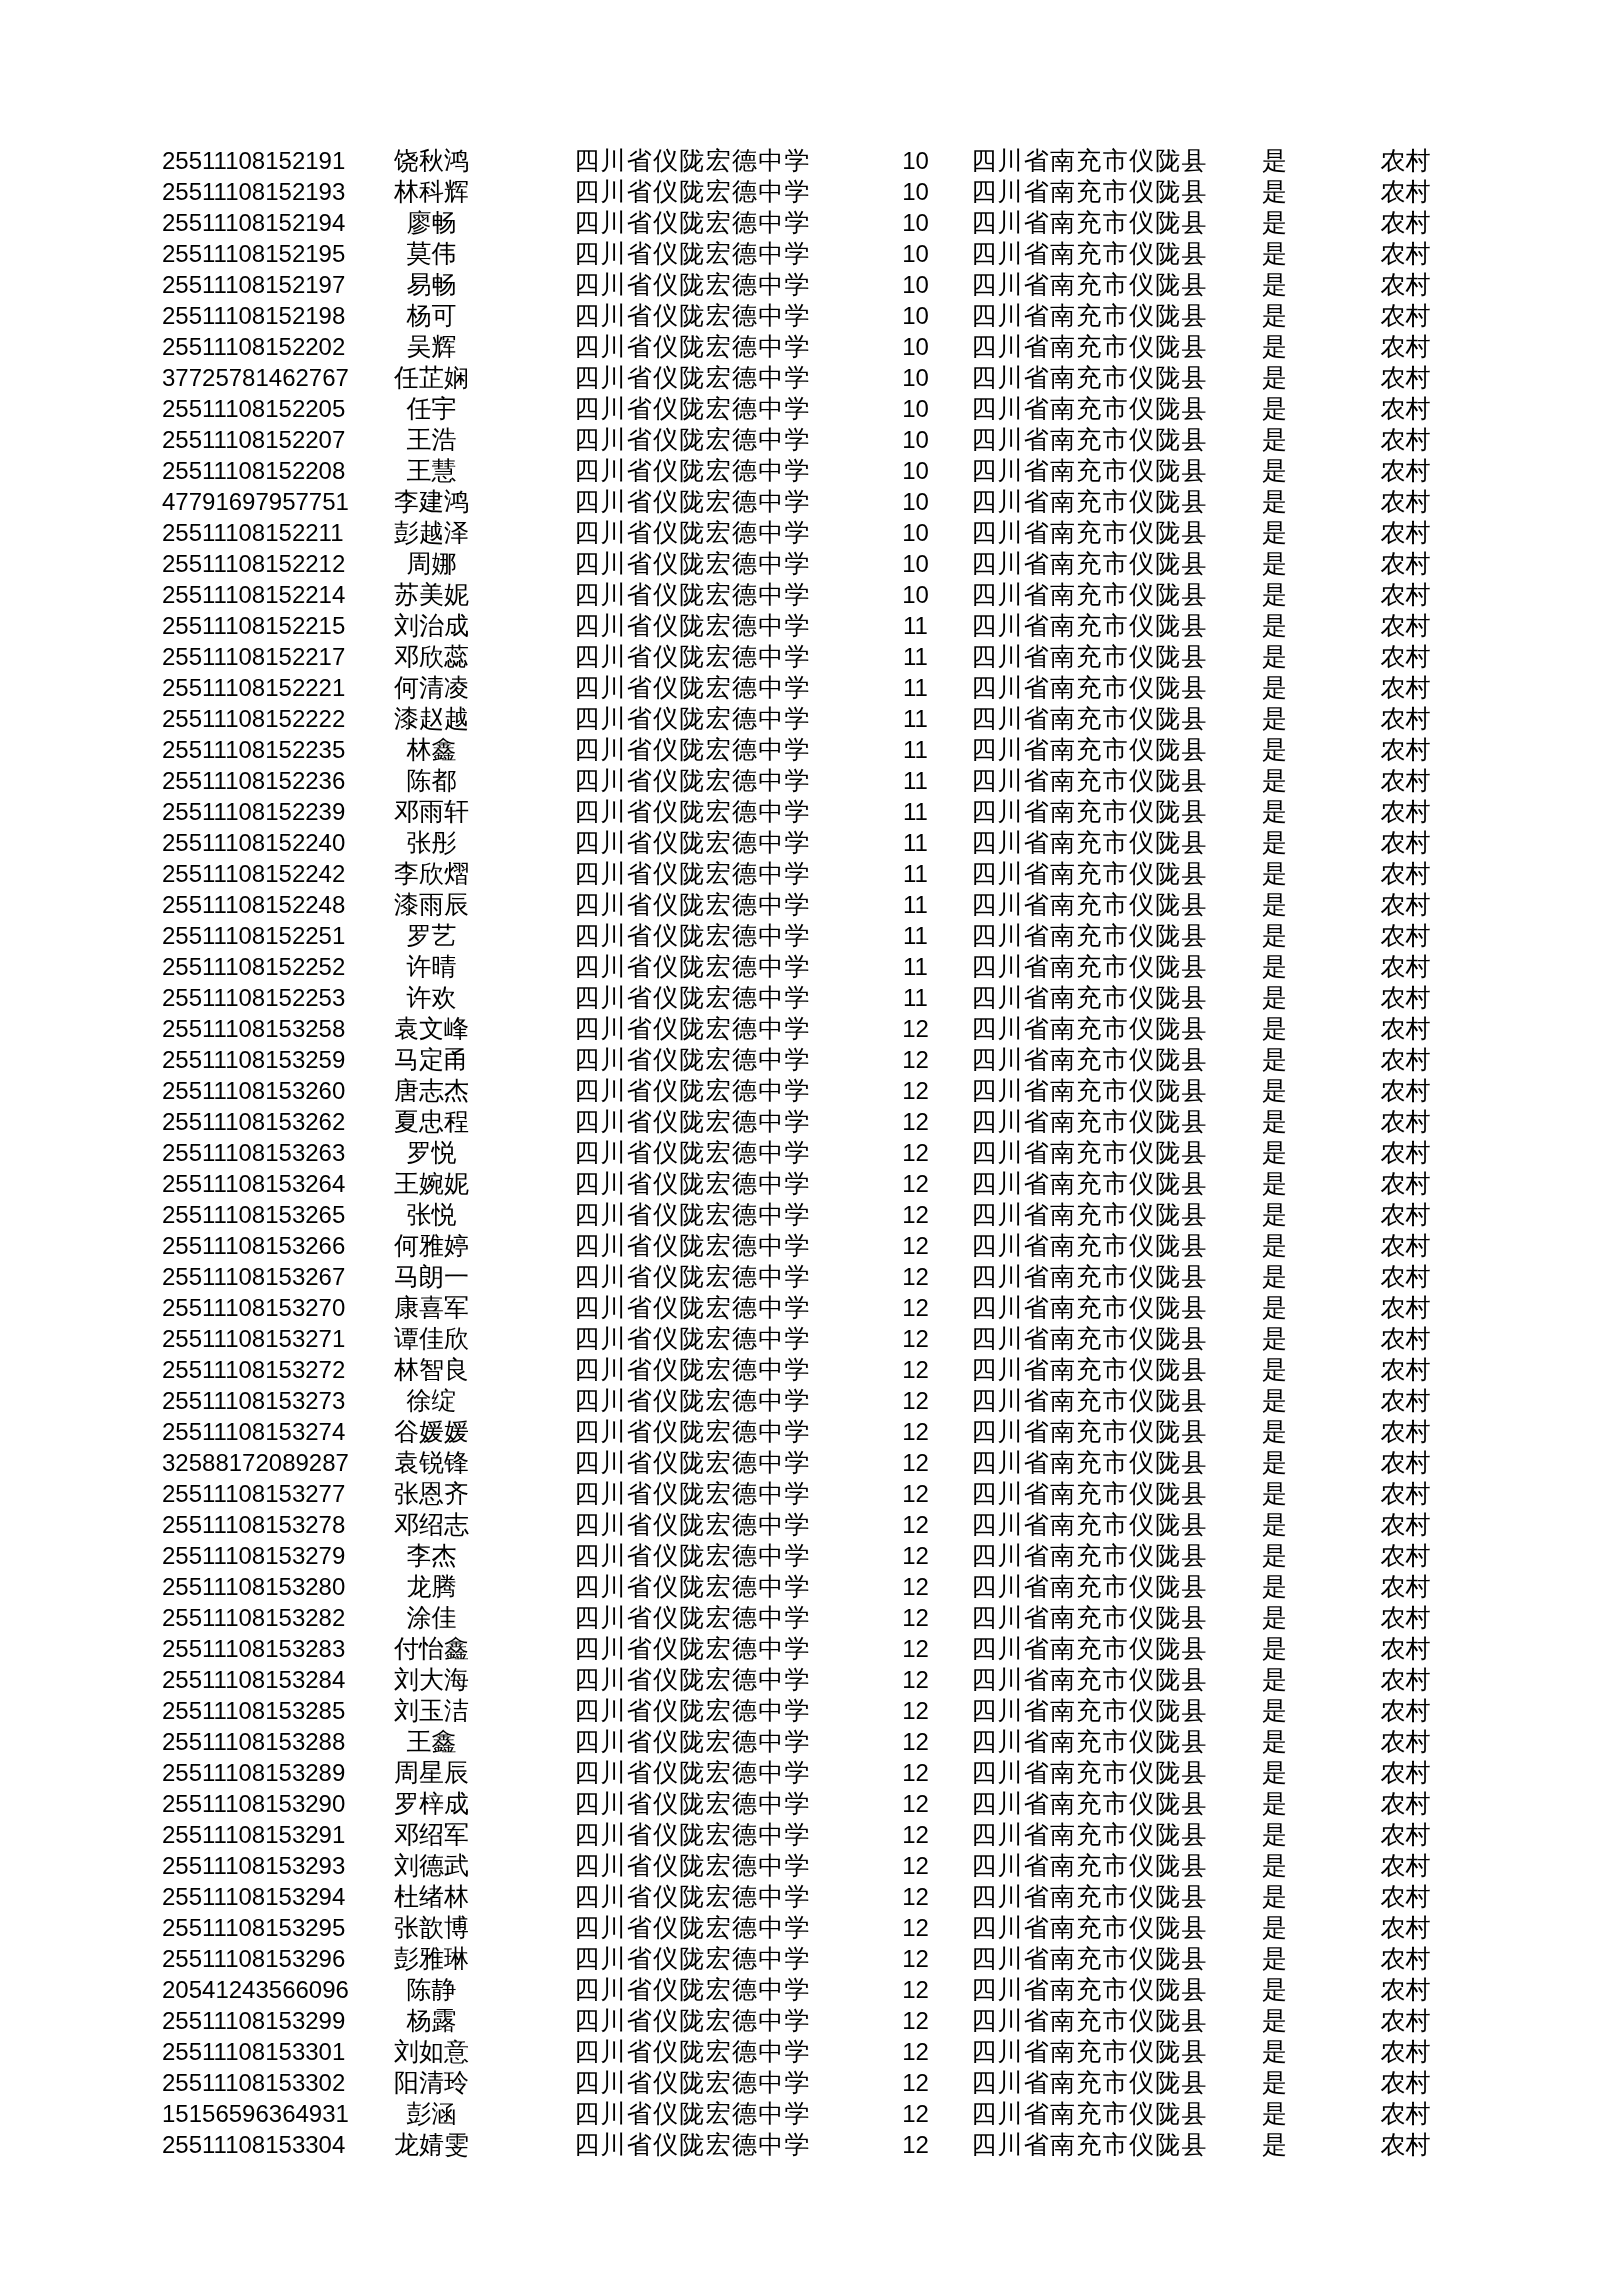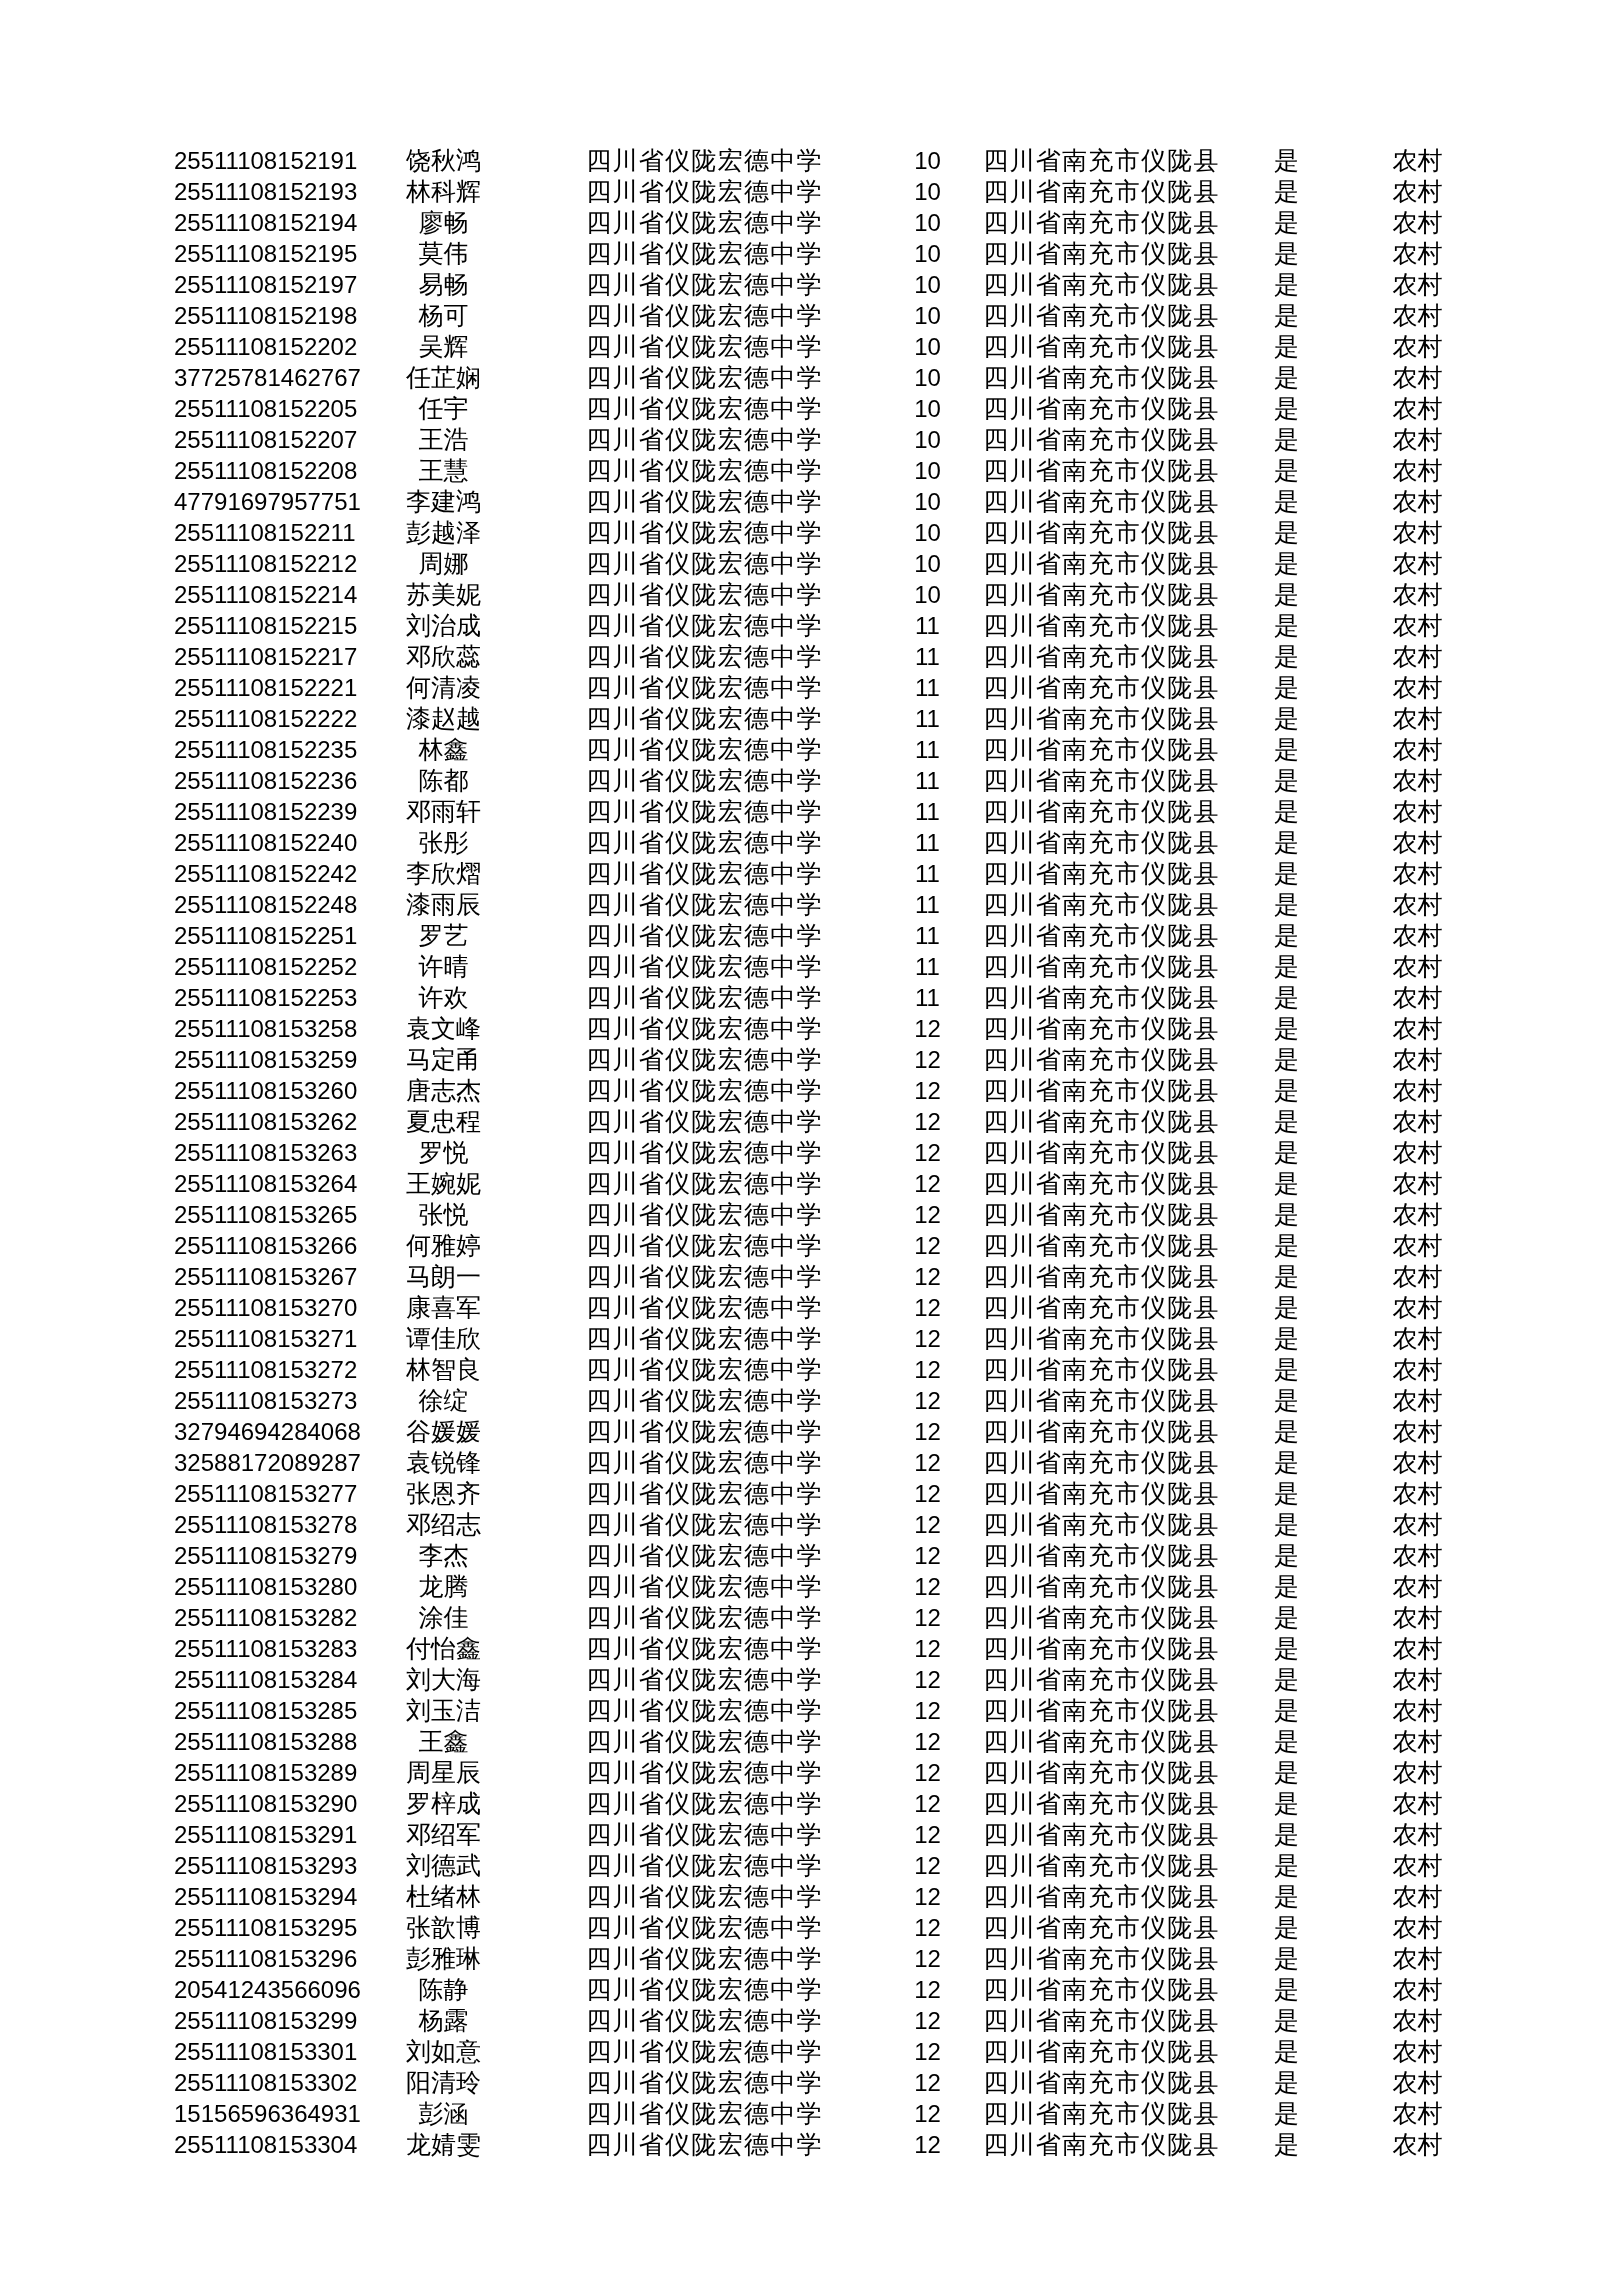--- a/index.html
+++ b/index.html
@@ -8,21 +8,20 @@
     background: #ffffff;
   }
   .page {
     position: relative;
     width: 1492px;
     height: 2295px;
     background: #ffffff;
     overflow: hidden;
     font-family: "Liberation Serif", serif;
     color: #000000;
-    margin-left: 12px;
   }
   .table {
     position: absolute;
     left: 0;
     top: 145px;
     width: 1623px;
   }
   .row {
     position: relative;
     width: 1623px;
@@ -423,21 +422,21 @@
       <div class="row">
         <div class="cell c-id">25511108153273</div>
         <div class="cell c-name">徐绽</div>
         <div class="cell c-school">四川省仪陇宏德中学</div>
         <div class="cell c-grade">12</div>
         <div class="cell c-city">四川省南充市仪陇县</div>
         <div class="cell c-yes">是</div>
         <div class="cell c-area">农村</div>
       </div>
       <div class="row">
-        <div class="cell c-id">32794694284068</div>
+        <div class="cell c-id">25511108153274</div>
         <div class="cell c-name">谷媛媛</div>
         <div class="cell c-school">四川省仪陇宏德中学</div>
         <div class="cell c-grade">12</div>
         <div class="cell c-city">四川省南充市仪陇县</div>
         <div class="cell c-yes">是</div>
         <div class="cell c-area">农村</div>
       </div>
       <div class="row">
         <div class="cell c-id">32588172089287</div>
         <div class="cell c-name">袁锐锋</div>

